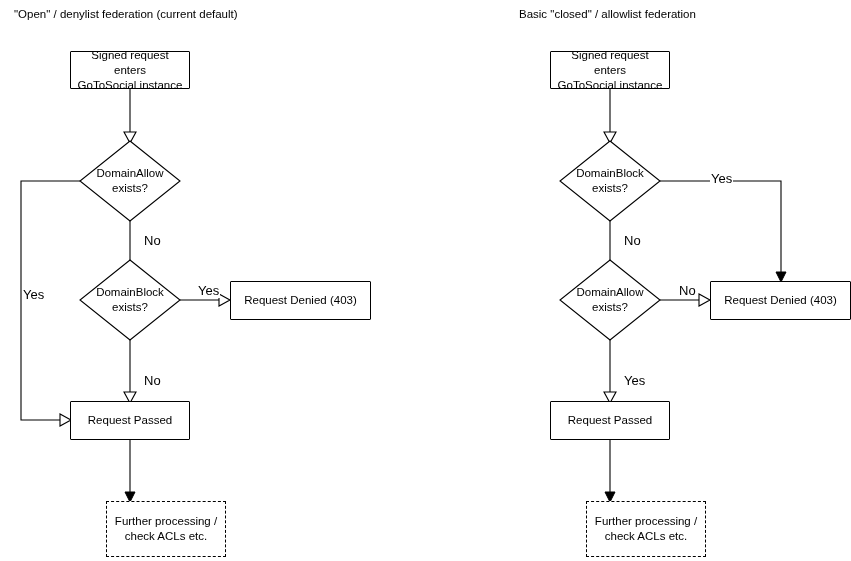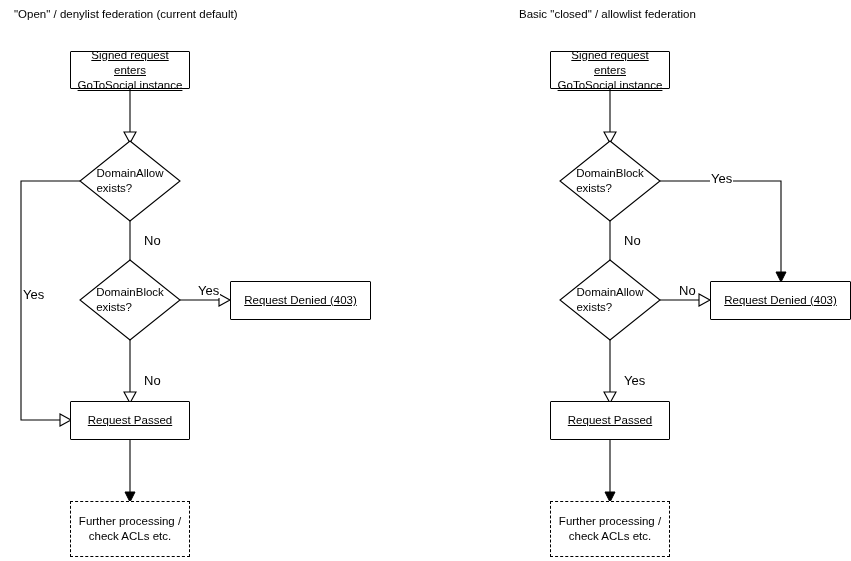--- a/index.html
+++ b/index.html
@@ -36,25 +36,25 @@
     display: flex;
     align-items: center;
     justify-content: center;
     text-align: center;
     font-size: 11.5px;
     color: #000000;
     line-height: 15px;
   }
   .node.rounded {
     border-radius: 1px;
-    text-decoration: underline;
   }
   .node.dashed {
     border: 1px dashed #000000;
     border-radius: 0;
+    margin-left: 36px;
   }
   .node .node-text {
     padding: 0 4px;
     white-space: pre-line;
   }
   .diamond-wrap {
     position: absolute;
   }
   .diamond-wrap svg {
     position: absolute;
@@ -64,21 +64,21 @@
   }
   .diamond-label {
     position: absolute;
     left: 0;
     top: 0;
     width: 100%;
     height: 100%;
     display: flex;
     align-items: center;
     justify-content: center;
-    text-align: left;
+    text-align: center;
     font-size: 11.5px;
     color: #000000;
     line-height: 15px;
     white-space: pre-line;
     pointer-events: none;
   }
   .edge-label {
     position: absolute;
     font-size: 13px;
     color: #000000;

